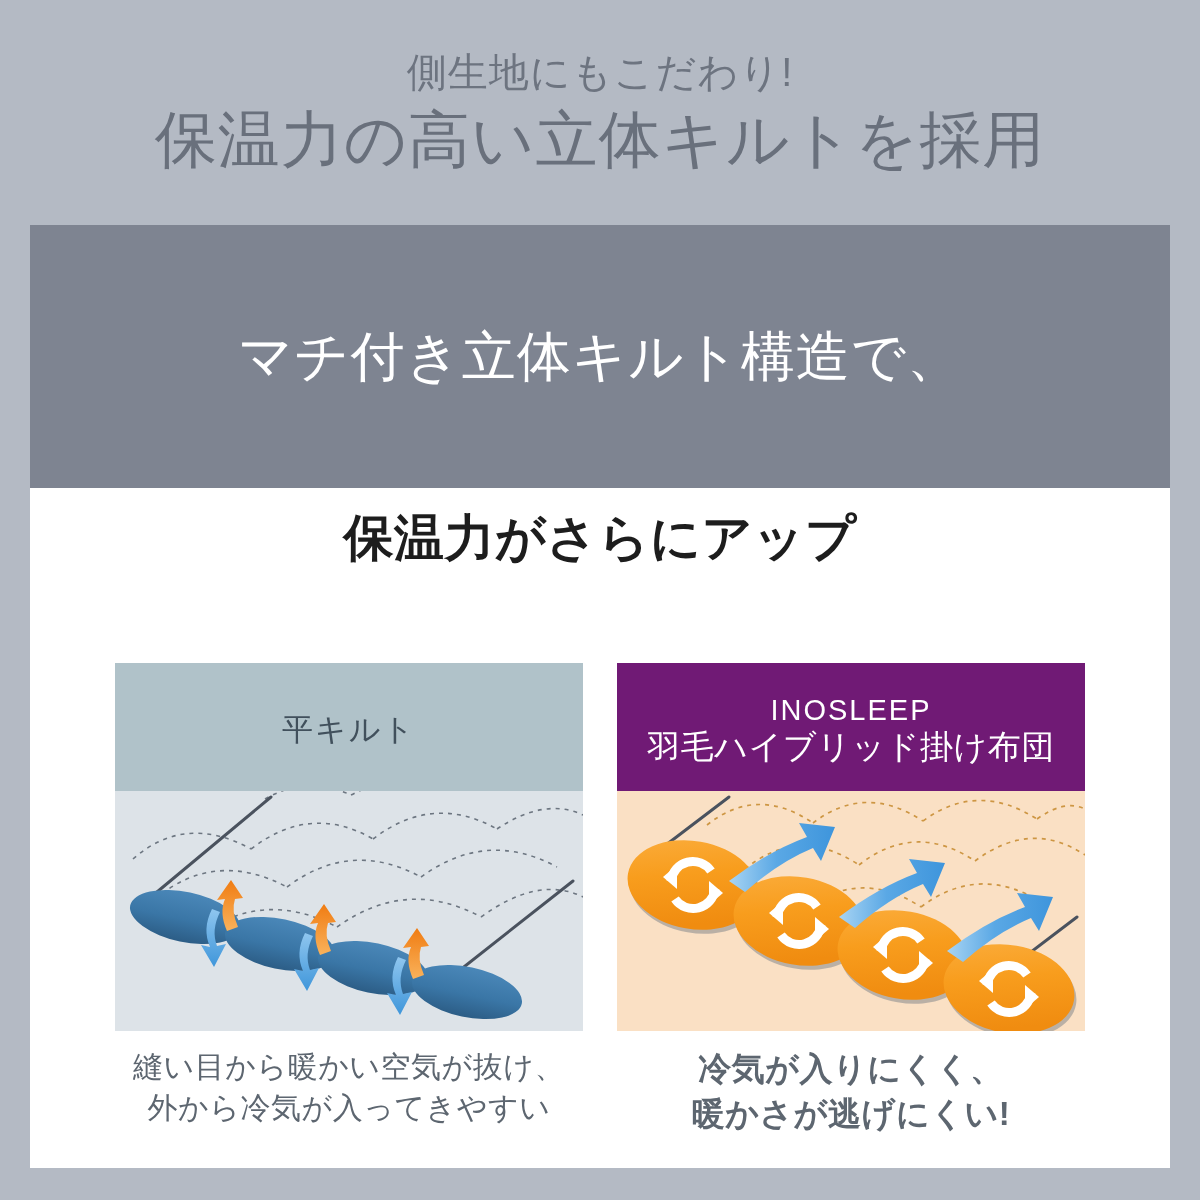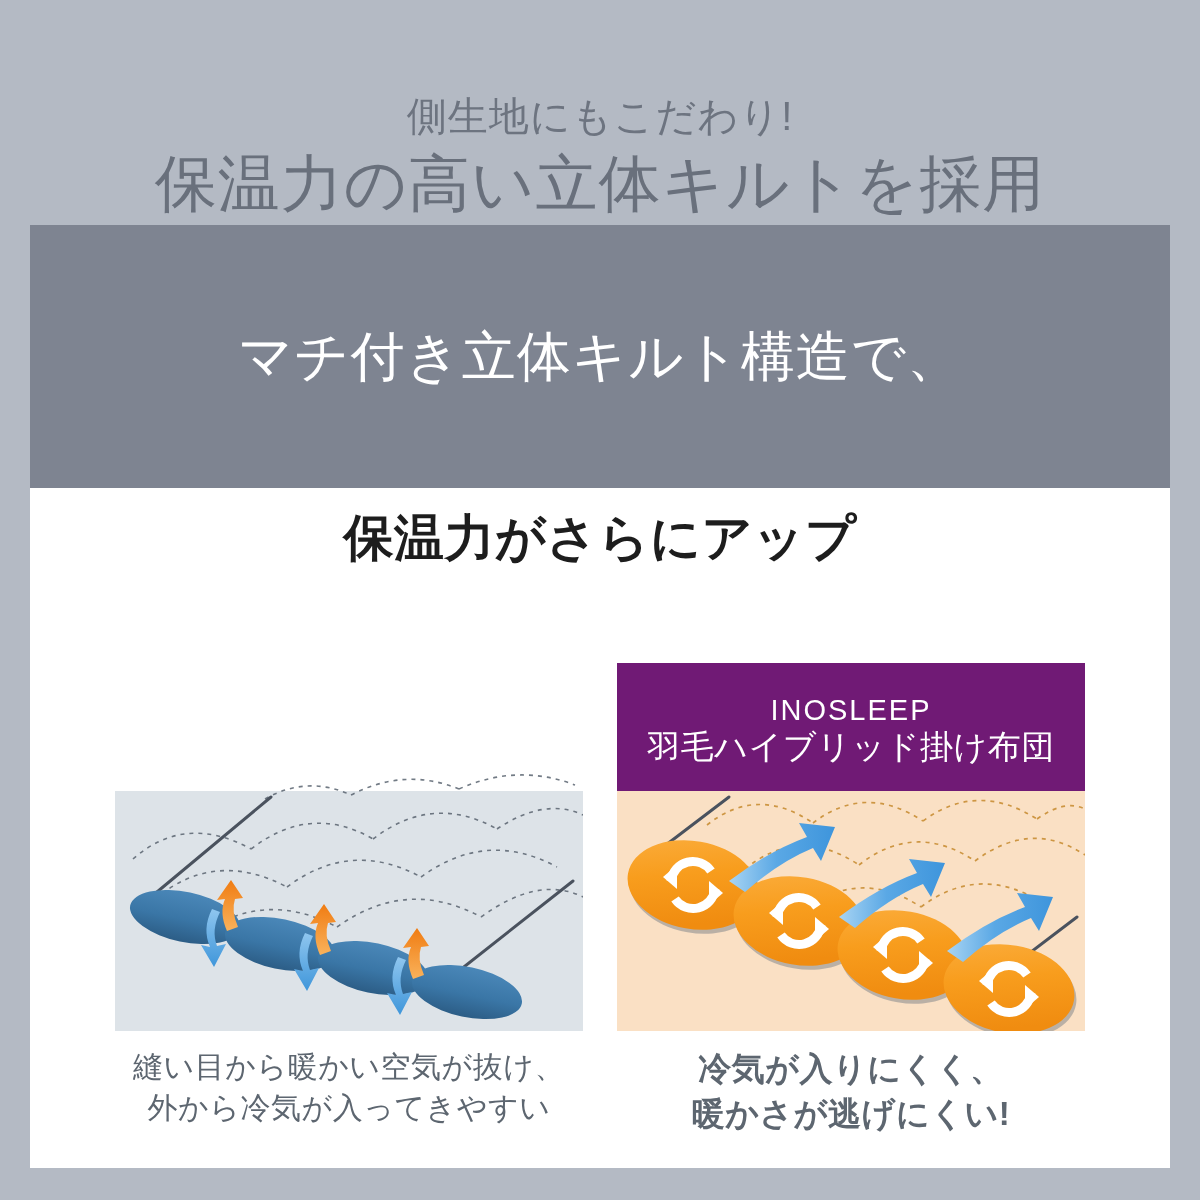--- a/index.html
+++ b/index.html
@@ -13,21 +13,20 @@
     position: relative;
   }
 
   
   .page-header {
     position: absolute;
     left: 0; top: 0; width: 1200px; height: 225px;
     display: flex; flex-direction: column;
     align-items: center; justify-content: center;
     gap: 12px;
-    margin-top: 44px;
   }
   .header-sub {
     font-size: 40px;
     color: #6d7480;
     letter-spacing: 1px;
     line-height: 1.1;
   }
   .header-main {
     font-size: 62px;
     color: #69707c;
@@ -201,20 +200,23 @@
             <path d="M 97 246 q -10 20 -2 38 l -9 -2 13 22 12 -23 -9 2 q -6 -16 3 -34 z" fill="url(#coldBlue)"></path>
 
             <path d="M 205 292 q -8 -18 -2 -32 l -8 1 14 -20 12 18 -8 1 q -4 12 3 28 z" fill="url(#warmOrange)"></path>
             <path d="M 190 270 q -10 20 -2 38 l -9 -2 13 22 12 -23 -9 2 q -6 -16 3 -34 z" fill="url(#coldBlue)"></path>
 
             <path d="M 298 316 q -8 -18 -2 -32 l -8 1 14 -20 12 18 -8 1 q -4 12 3 28 z" fill="url(#warmOrange)"></path>
             <path d="M 283 294 q -10 20 -2 38 l -9 -2 13 22 12 -23 -9 2 q -6 -16 3 -34 z" fill="url(#coldBlue)"></path>
           </g>
         </svg>
 
+        <div class="panel-head flat">
+          <div class="head-text-flat">平キルト</div>
+        </div>
       </div>
 
       <div class="panel-caption flat">
         <div>縫い目から暖かい空気が抜け、</div>
         <div>外から冷気が入ってきやすい</div>
       </div>
     </div>
 
     <div class="panel">
       <div class="panel-figure">

